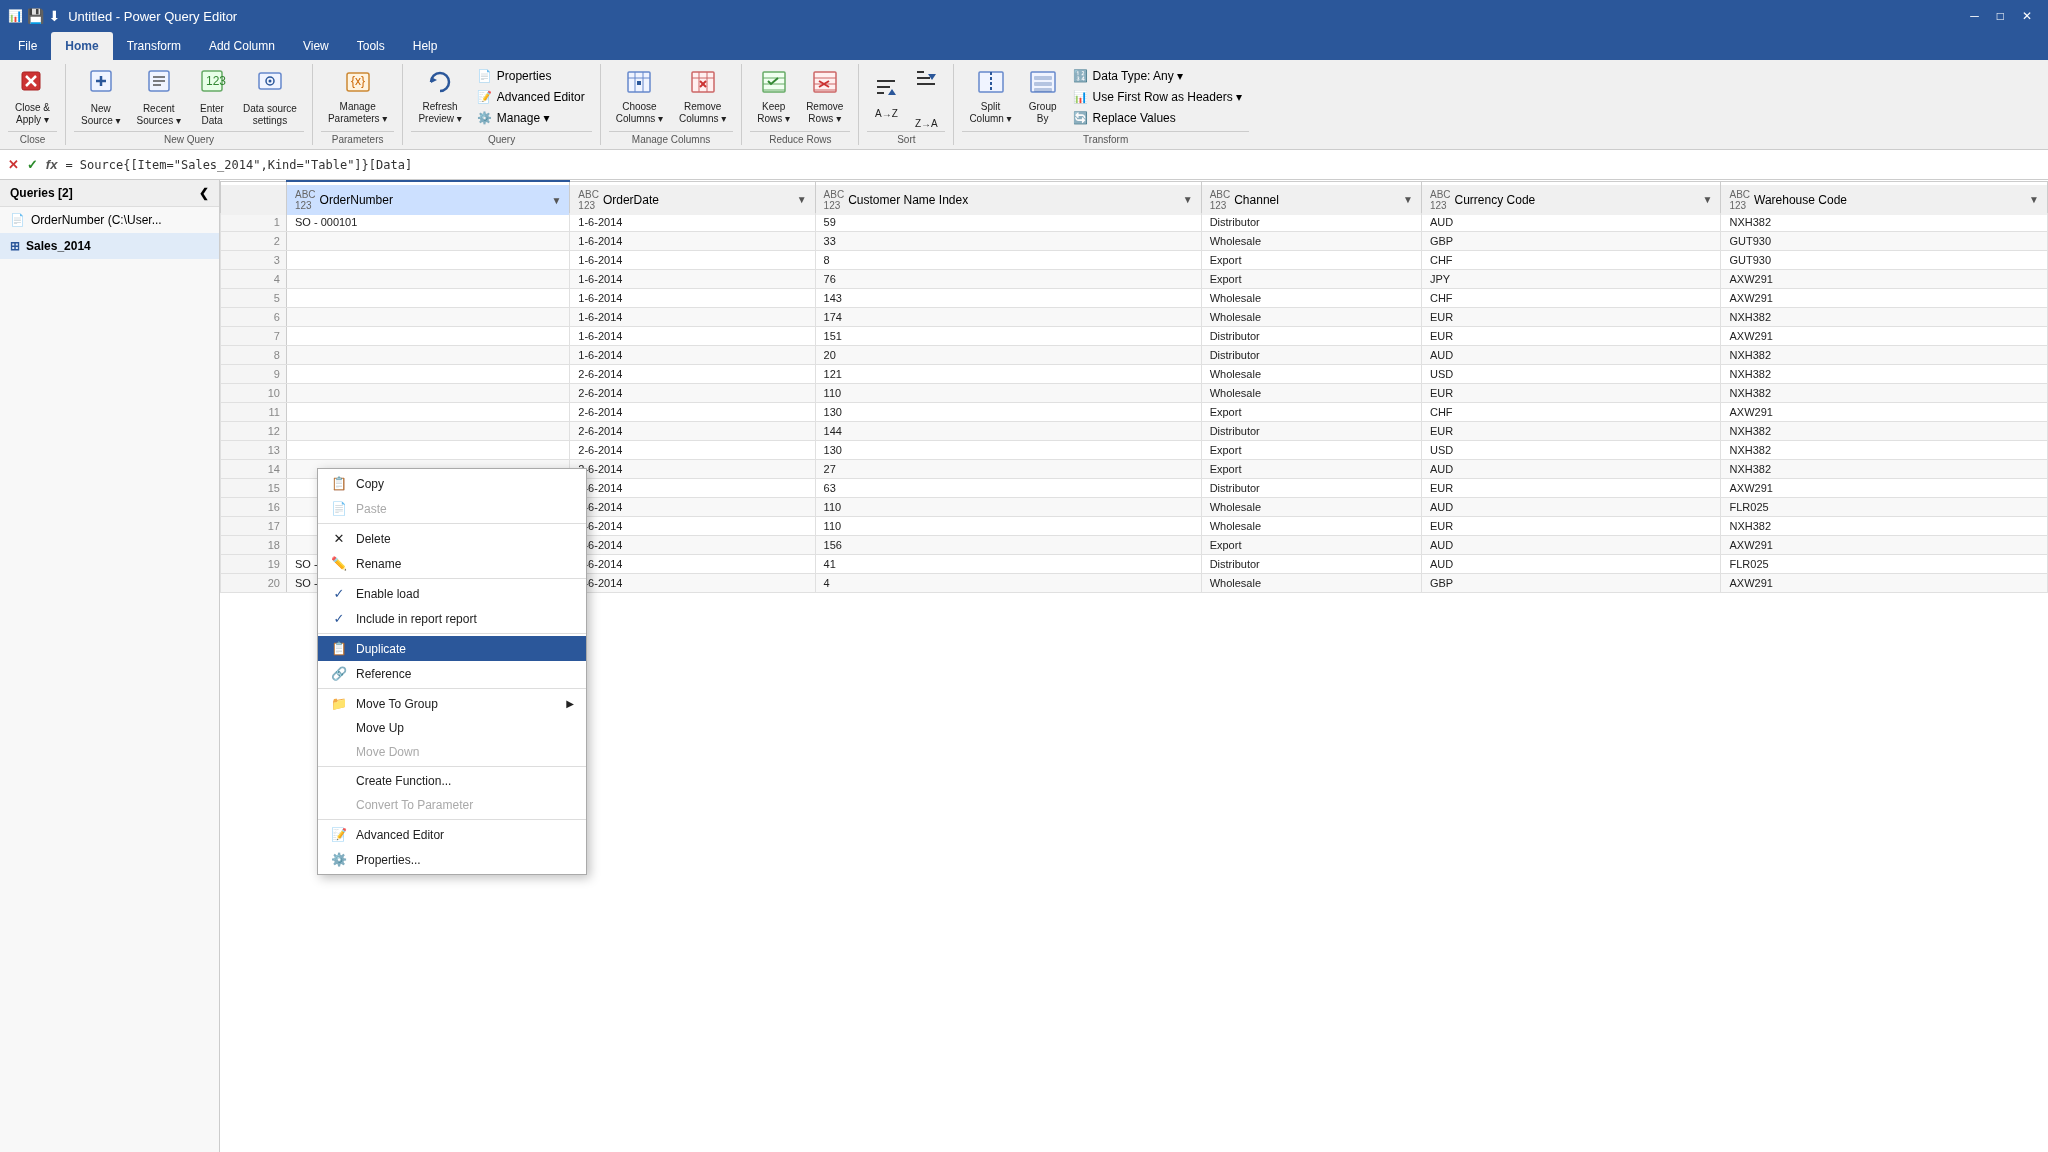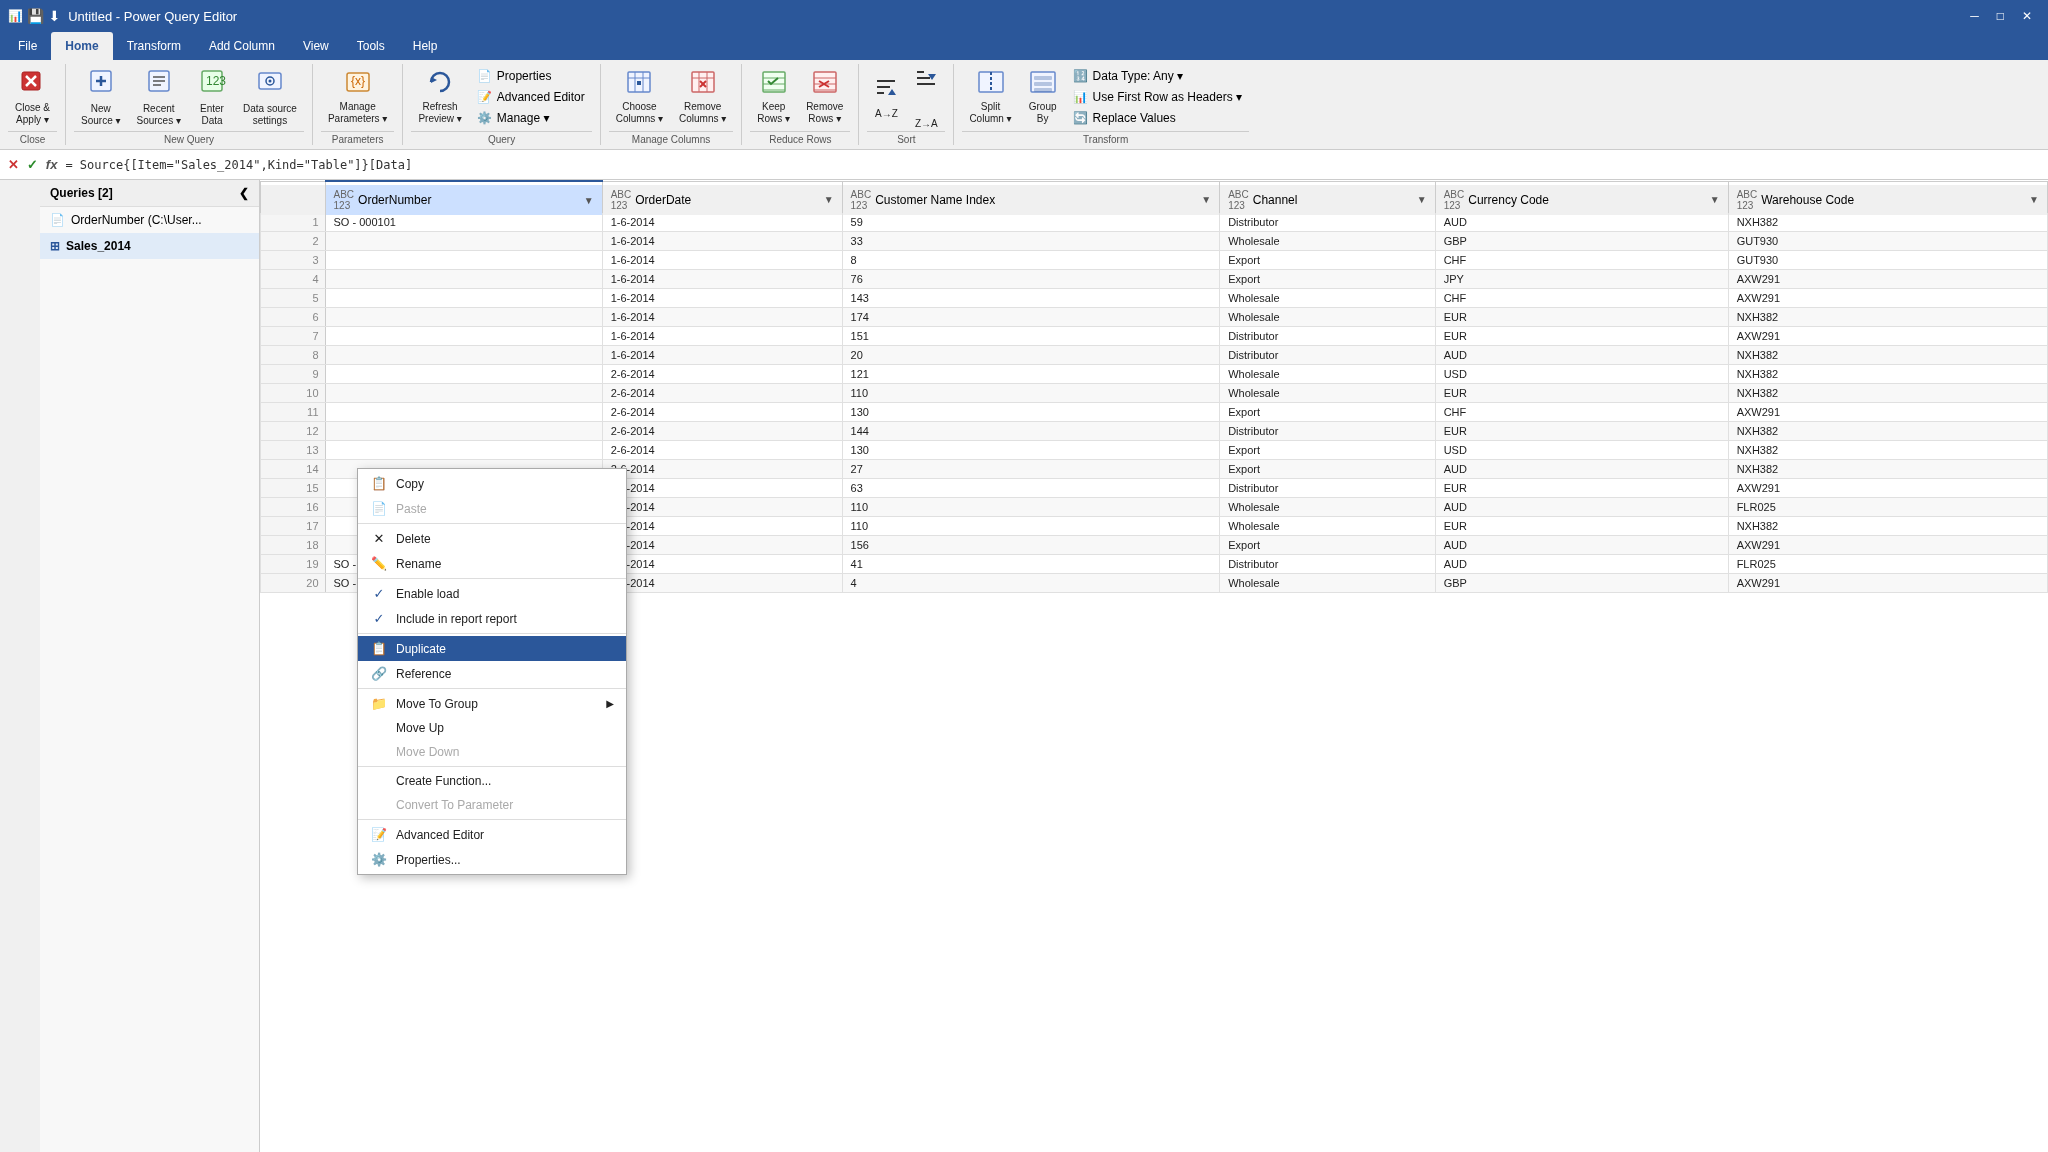--- a/index.html
+++ b/index.html
@@ -123,21 +123,20 @@
       outline: none;
       font-size: 12px;
       font-family: 'Consolas', monospace;
       color: #333;
     }
 
     
     .main-area {
       display: flex;
       height: calc(1152px - 32px - 28px - 90px - 30px);
-      margin-left: 40px;
     }
 
     
     .queries-panel {
       width: 220px;
       background: #f8f8f8;
       border-right: 1px solid #ccc;
       display: flex;
       flex-direction: column;
     }

